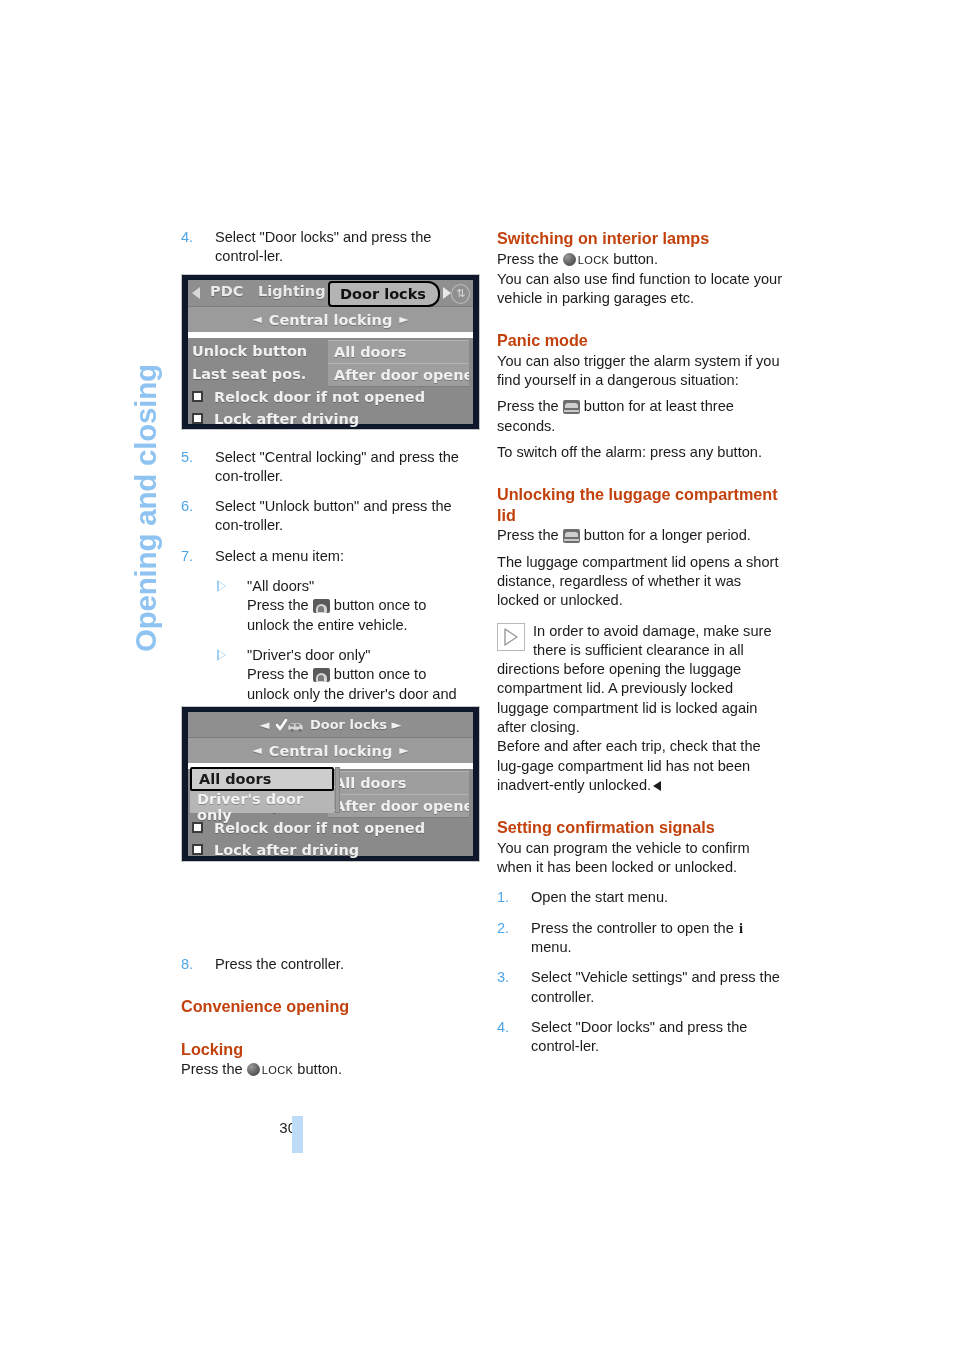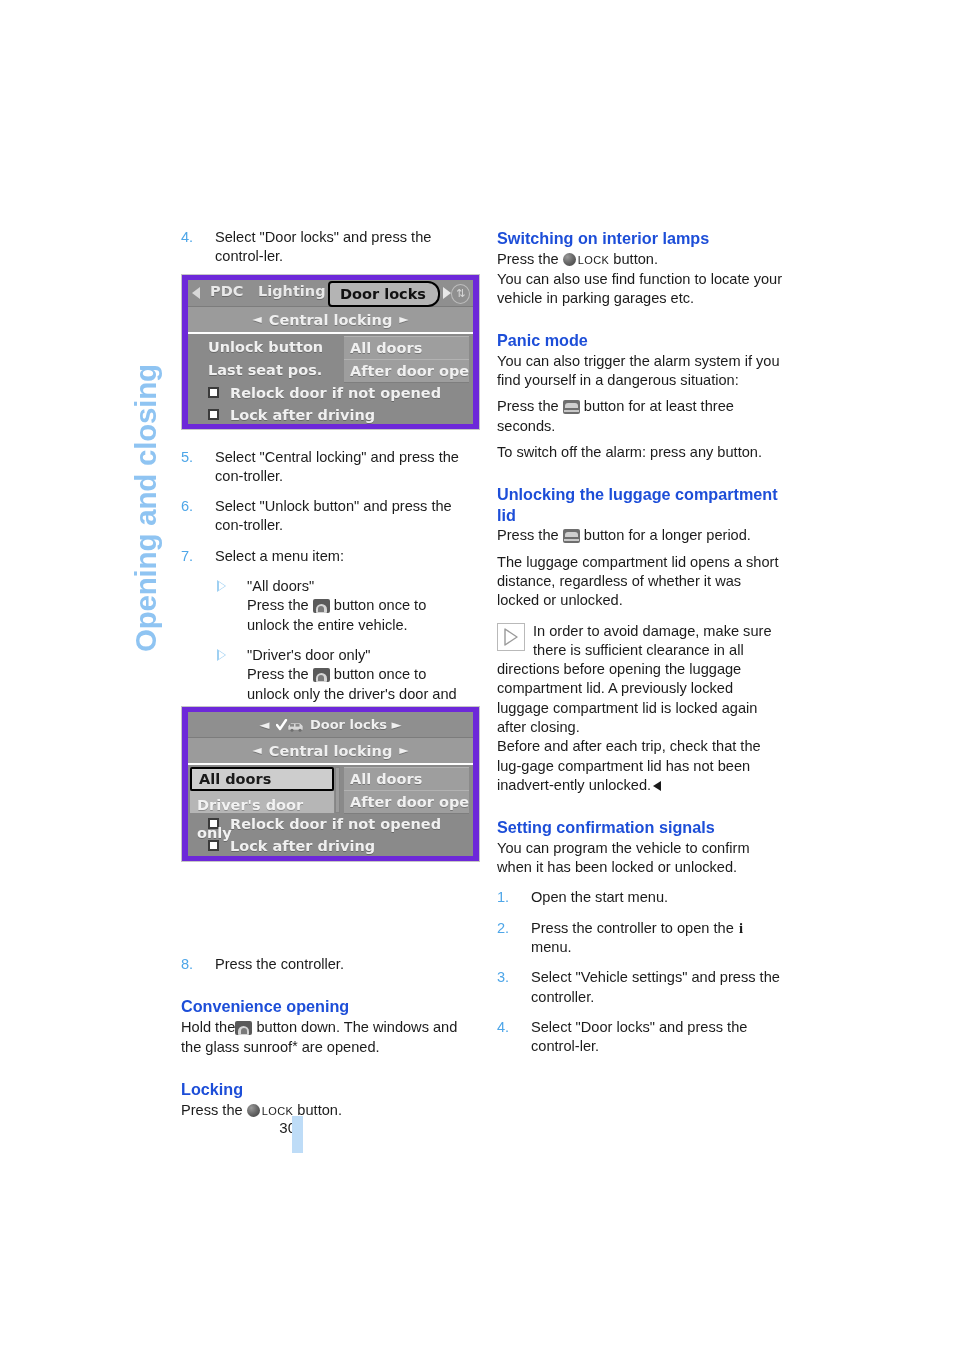--- a/index.html
+++ b/index.html
@@ -55,21 +55,21 @@
     top: 228px;
     width: 289px;
     font-size: 14.6px;
     line-height: 19.3px;
   }
   #col-left  { left: 181px; }
   #col-right { left: 497px; }
 
   
   .h2 {
-    color: #1d4ed8;
+    color: #c2410c;
     font-size: 16.2px;
     font-weight: bold;
     line-height: 20.5px;
     margin: 0 0 1px 0;
   }
   .sp-before-h { margin-top: 22px; }
 
   
   p {
     margin: 0;
@@ -236,21 +236,21 @@
     padding: 0 1px;
   }
   .star {
     font-size: 14px;
     vertical-align: 1px;
   }
 
   
   .mmi {
     position: absolute;
-    background: #6d28d9;
+    background: #0f172a;
     border: 1px solid #c6c6c6;
     box-sizing: border-box;
     font-family: "DejaVu Sans", sans-serif;
     color: #ffffff;
     overflow: hidden;
   }
   #mmi-1 { left: 181px; top: 274px; width: 299px; height: 156px; }
   #mmi-2 { left: 181px; top: 706px; width: 299px; height: 156px; }
 
   .mmi-inner {
@@ -303,31 +303,31 @@
     border: 1px solid #bdbdbd;
     color: #d8d8d8;
     font-size: 11px;
     text-align: center;
     line-height: 17px;
   }
 
   .mmi-subbar {
     height: 25px;
     background: #9b9b9b;
-    border-bottom: 2px solid #ffffff;
+    border-bottom: 6px solid #ffffff;
     text-align: center;
     font-size: 14.5px;
     font-weight: bold;
     color: #efefef;
     line-height: 25px;
     text-shadow: 0 1px 0 rgba(0,0,0,0.25);
   }
   .mmi-subbar .nav-dot { font-size: 12px; padding: 0 7px; vertical-align: 2px; }
 
-  .mmi-body { position: relative; padding-top: 2px; margin-left: 16px; }
+  .mmi-body { position: relative; padding-top: 2px; }
   .mmi-row {
     position: relative;
     height: 23px;
     line-height: 23px;
     font-size: 14.5px;
     font-weight: bold;
     color: #f0f0f0;
     text-shadow: 0 1px 0 rgba(0,0,0,0.25);
   }
   .mmi-row .lbl { position: absolute; left: 4px; }
@@ -381,21 +381,21 @@
 
   
   .mmi-popup {
     position: absolute;
     left: 2px; top: 55px;
     width: 144px;
     z-index: 5;
   }
   .mmi-popup .opt {
     height: 22px;
-    line-height: 28px;
+    line-height: 16px;
     font-size: 14.5px;
     font-weight: bold;
     padding-left: 7px;
     color: #1a1a1a;
     background: #c3c3c3;
     text-shadow: none;
   }
   .mmi-popup .opt.sel {
     background: #cdcdcd;
     border: 2px solid #000;
@@ -500,21 +500,20 @@
     </div>
 
     <div style="height:182px"></div>
 
     <div class="step">
       <span class="num">8.</span>
       <span class="body">Press the controller.</span>
     </div>
 
     <div class="h2 sp-before-h">Convenience opening</div>
-    <p class="p"><span>Hold the</span><span class="ico ico-unlock"></span> <span>button down. The windows and the glass sunroof</span><span class="star">*</span> <span>are opened.</span></p>
 
     <div class="h2 sp-before-h">Locking</div>
     <p class="p"><span>Press the</span>
       <span class="ico ico-lockball"></span><span class="lock-word">LOCK</span>
       <span>button.</span></p>
   </div>
 
   <div class="mmi" id="mmi-1">
     <div class="mmi-inner">
 

